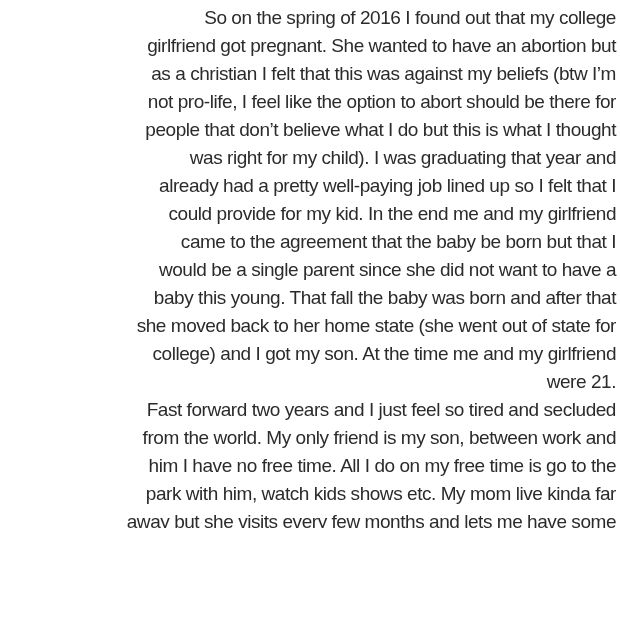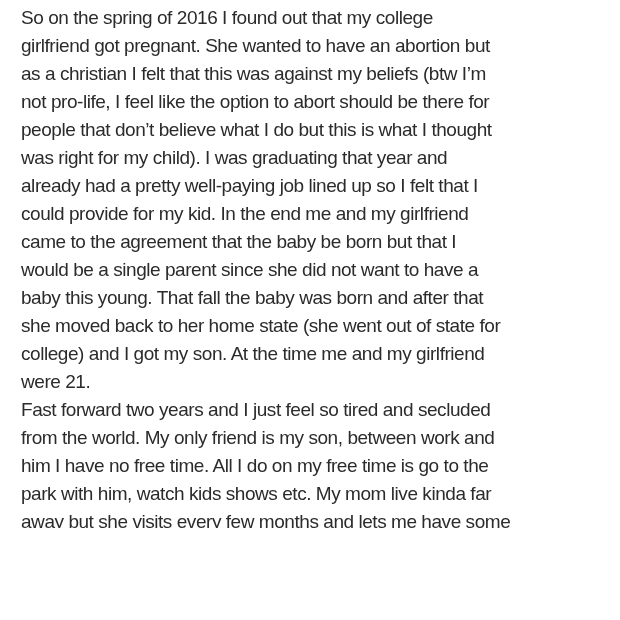--- a/index.html
+++ b/index.html
@@ -11,20 +11,21 @@
     width: 620px;
     height: 620px;
     overflow: hidden;
   }
   .post {
     box-sizing: border-box;
     width: 620px;
     height: 528px;
     padding: 4px 4px 0 21px;
     overflow: hidden;
+    text-align: right;
   }
   .para {
     margin: 0;
     font-family: "Liberation Sans", sans-serif;
     font-size: 19px;
     line-height: 28px;
     letter-spacing: -0.45px;
     color: #2b2b2b;
     white-space: pre; 
   }

